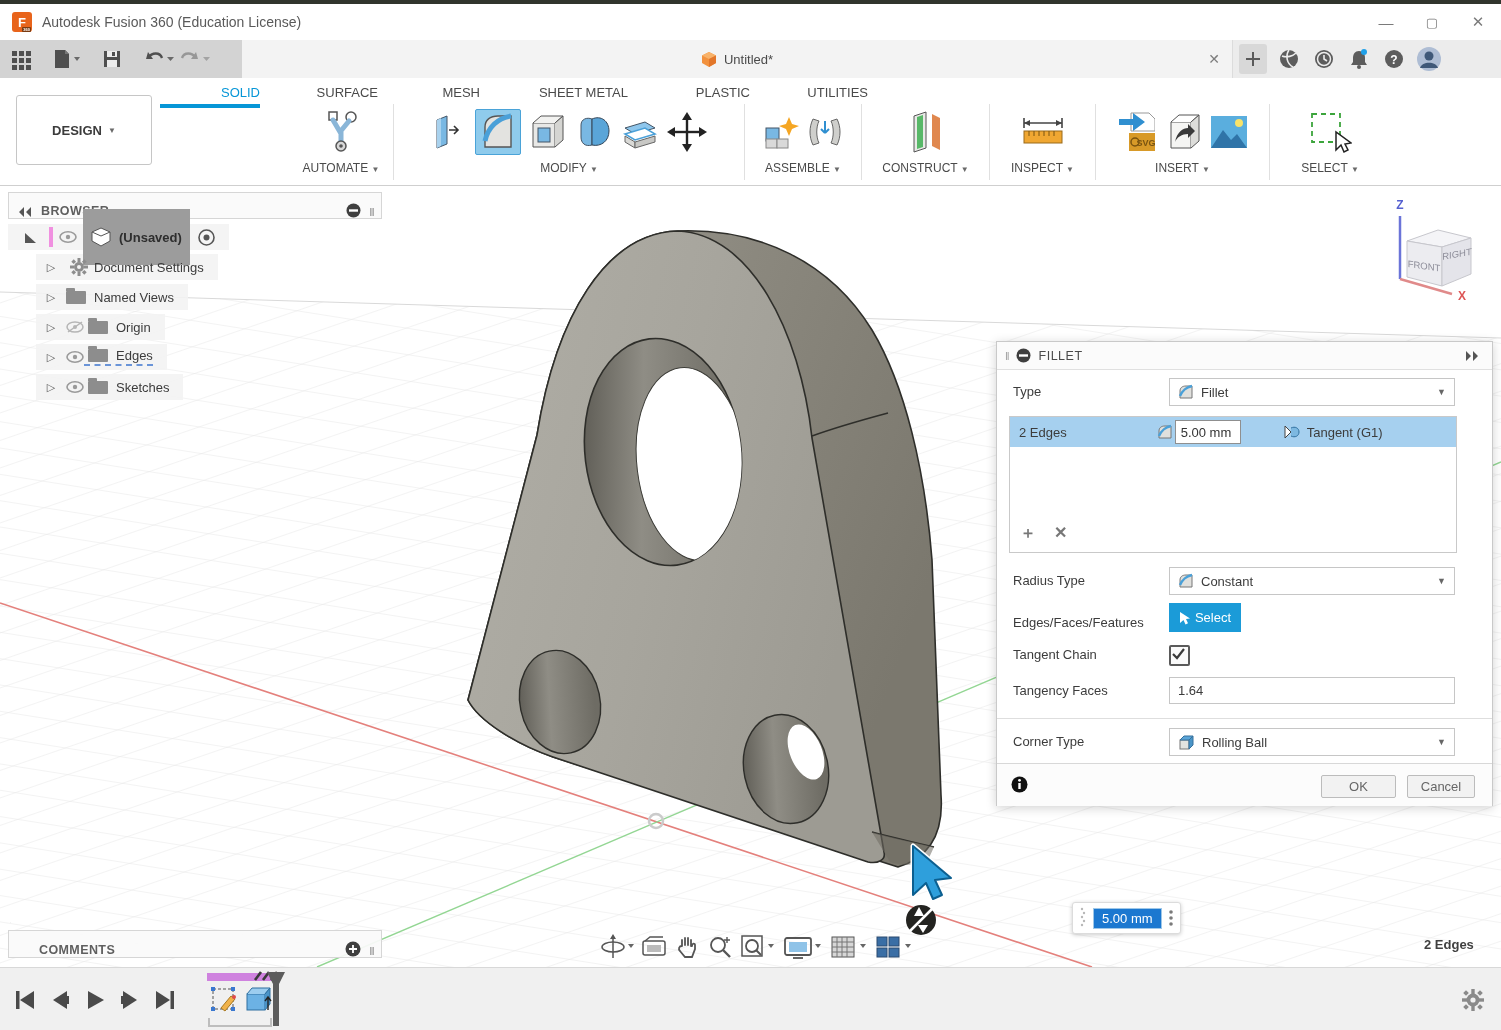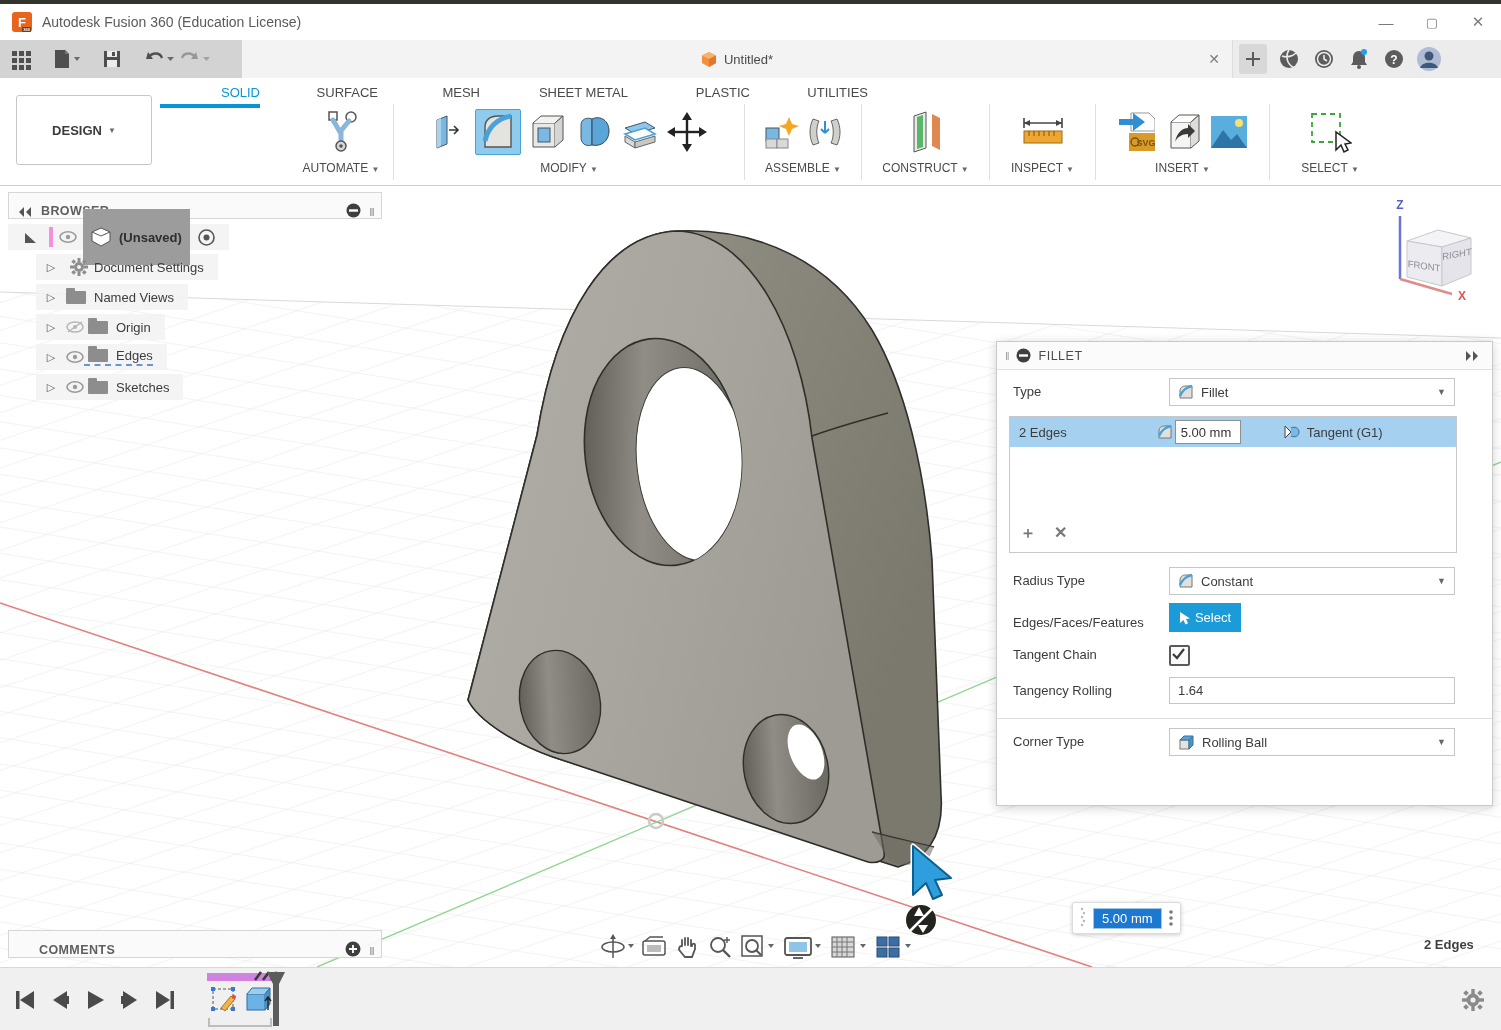--- a/index.html
+++ b/index.html
@@ -582,38 +582,51 @@
     <span>Select</span>
   </div>
 
   <span class="dlg-label" style="top:299px">Tangent Chain</span>
   <div class="checkbox" style="top:303px">
     <svg width="15" height="14">
         <path d="M2,7 L6,11 L13,2" fill="none" stroke="#3a3a3a" stroke-width="2.2"></path>
       </svg>
   </div>
 
-  <span class="dlg-label" style="top:335px">Tangency Rolling</span>
+  <span class="dlg-label" style="top:335px">Tangency Faces</span>
   <div class="tinput" style="top:335px">
     <span>1.64</span>
   </div>
 
   <div class="abs" style="left:0;top:376px;width:495px;border-top:1px solid #dedede"></div>
 
   <span class="dlg-label" style="top:386px">Corner Type</span>
   <div class="ddown" style="top:386px">
     <svg width="17" height="16">
       <rect x="2" y="6" width="9" height="9" fill="#e3e3e0" stroke="#777"></rect>
       <path d="M2,6 L6,2 L15,2 L11,6 Z" fill="#5aa5d8" stroke="#36719c"></path>
       <path d="M11,6 L15,2 L15,11 L11,15 Z" fill="#4a95c8" stroke="#36719c"></path>
     </svg>
     <span>Rolling Ball</span>
       <span class="dar">▼</span>
   </div>
 
+  <div class="abs" style="left:0;top:421px;width:495px;height:42px;border-top:1px solid #d8d8d8;background:#fcfcfc">
+    <svg width="17" height="17" style="position:absolute;left:14px;top:12px">
+      <circle cx="8.5" cy="8.5" r="8" fill="#111"></circle>
+        <rect x="7.3" y="7" width="2.4" height="6" fill="#fff"></rect>
+        <circle cx="8.5" cy="4.3" r="1.4" fill="#fff"></circle>
+    </svg>
+    <div class="dlg-btn" style="left:324px;top:11px;width:73px">
+        <span>OK</span>
+      </div>
+    <div class="dlg-btn" style="left:410px;top:11px;width:66px">
+        <span>Cancel</span>
+      </div>
+  </div>
 </div>
 
 <div id="float-input" class="abs">
   <svg width="8" height="22">
     <g fill="#b8b8b8">
         <circle cx="3" cy="2" r="1.2"></circle>
         <circle cx="5" cy="6" r="1.2"></circle>
         <circle cx="3" cy="10" r="1.2"></circle>
         <circle cx="5" cy="14" r="1.2"></circle>
         <circle cx="3" cy="18" r="1.2"></circle>

